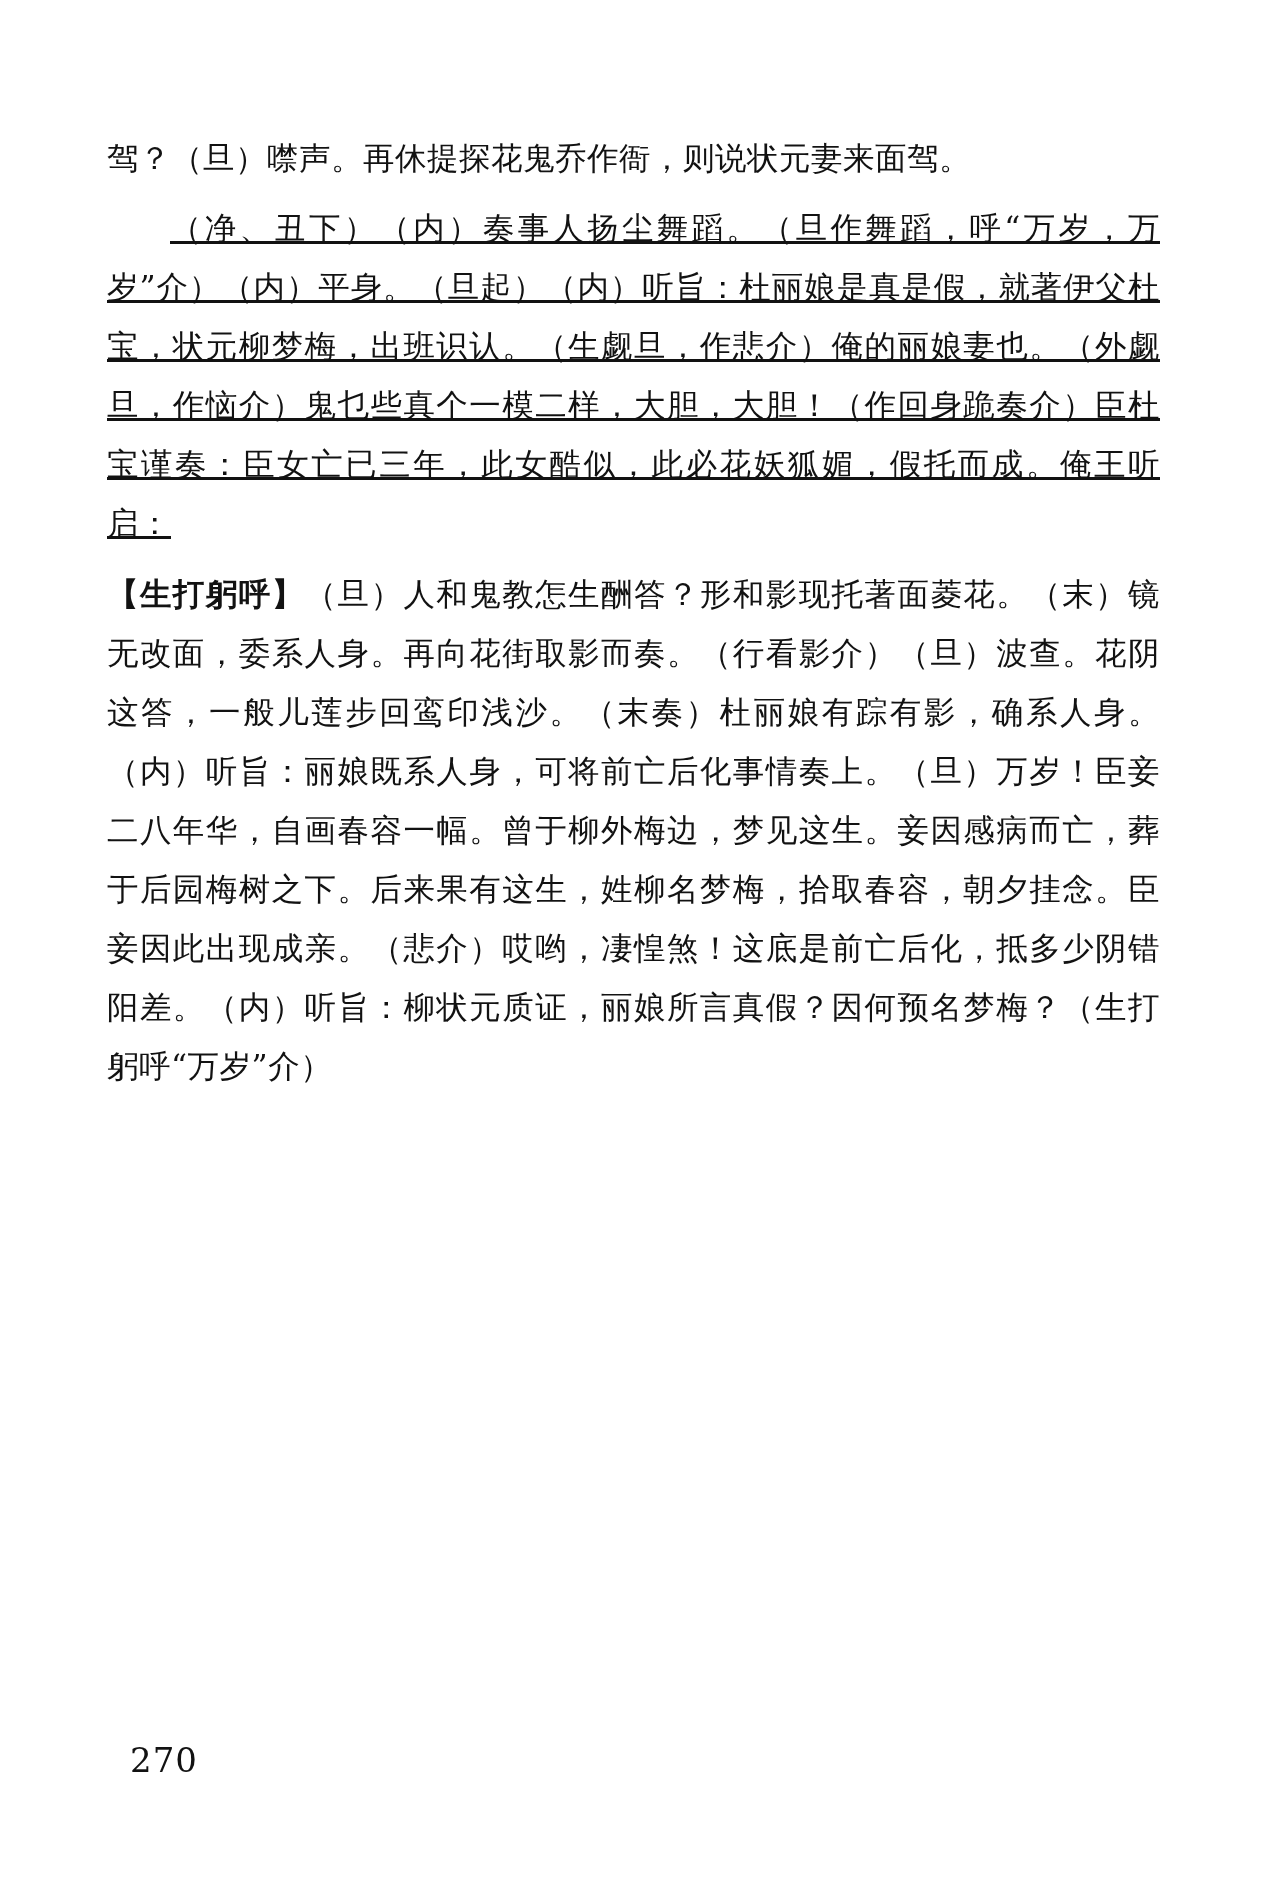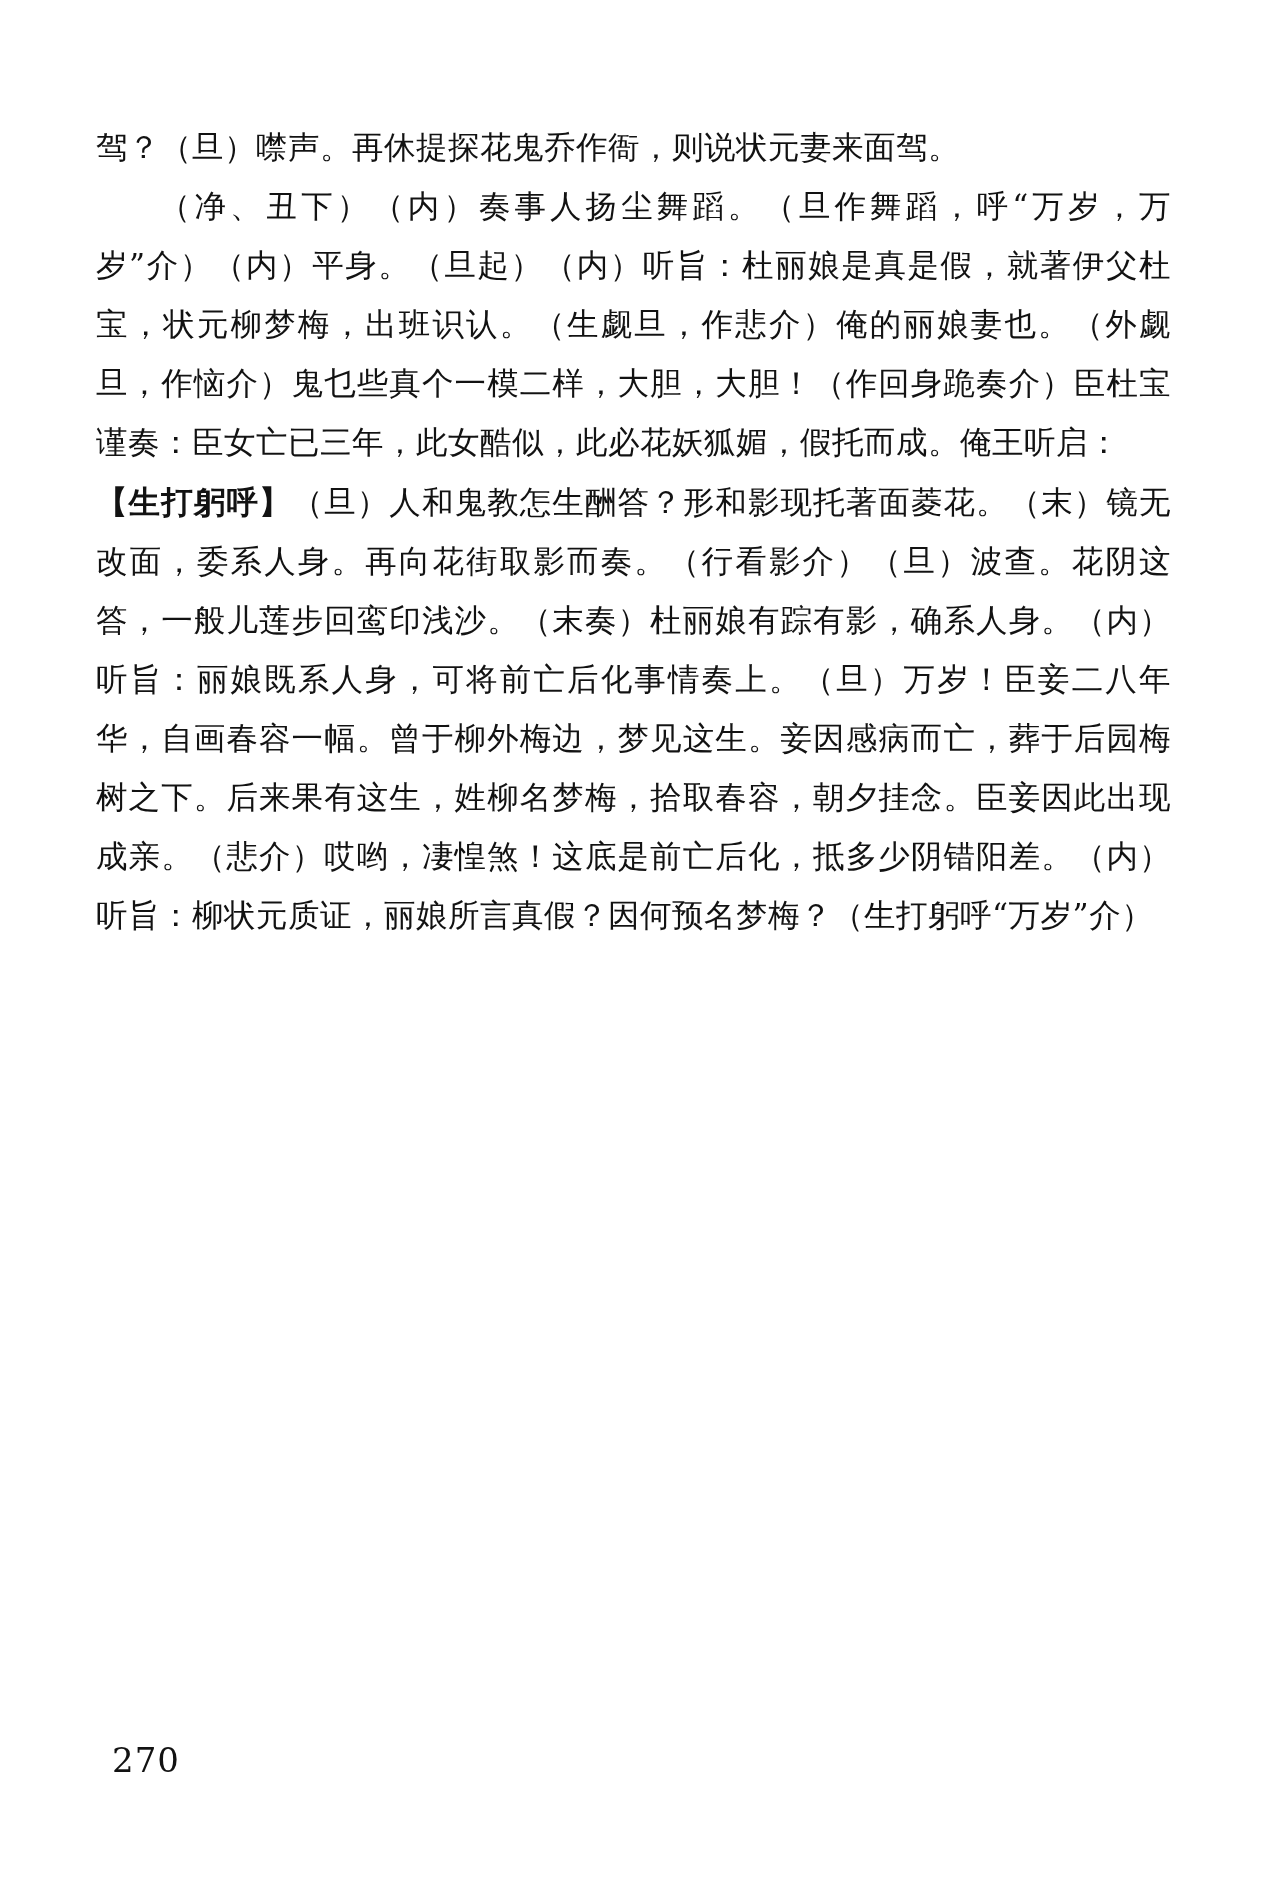--- a/index.html
+++ b/index.html
@@ -17,40 +17,41 @@
     font-family: "DejaVu Serif", "Liberation Serif", serif;
     color: #111111;
   }
   .content {
     position: absolute;
     left: 96px;
     top: 118px;
     width: 1075px;
   }
   p {
-    margin: 0;
+    margin: 11px;
     font-size: 31.5px;
     line-height: 59px;
     text-align: justify;
     text-justify: inter-character;
     letter-spacing: 0.5px;
     color: #121212;
   }
   p.indent {
     text-indent: 63px;
+    text-decoration: underline;
   }
   .tune {
     font-weight: bold;
   }
   .block-tune {
     text-indent: 0;
   }
   .pagenum {
     position: absolute;
-    left: 112px;
+    left: 130px;
     top: 1740px;
     font-size: 34px;
     letter-spacing: 1px;
     color: #121212;
     font-family: "DejaVu Serif", "Liberation Serif", serif;
   }
 </style>
 </head>
 <body>
 

